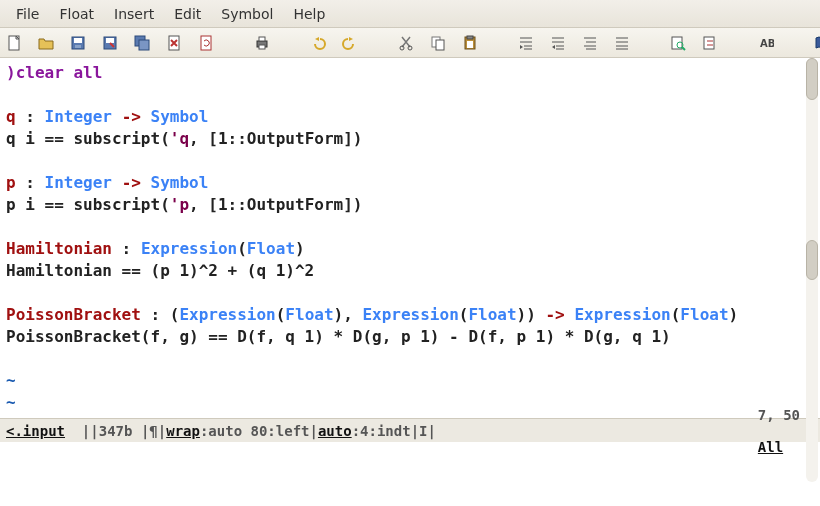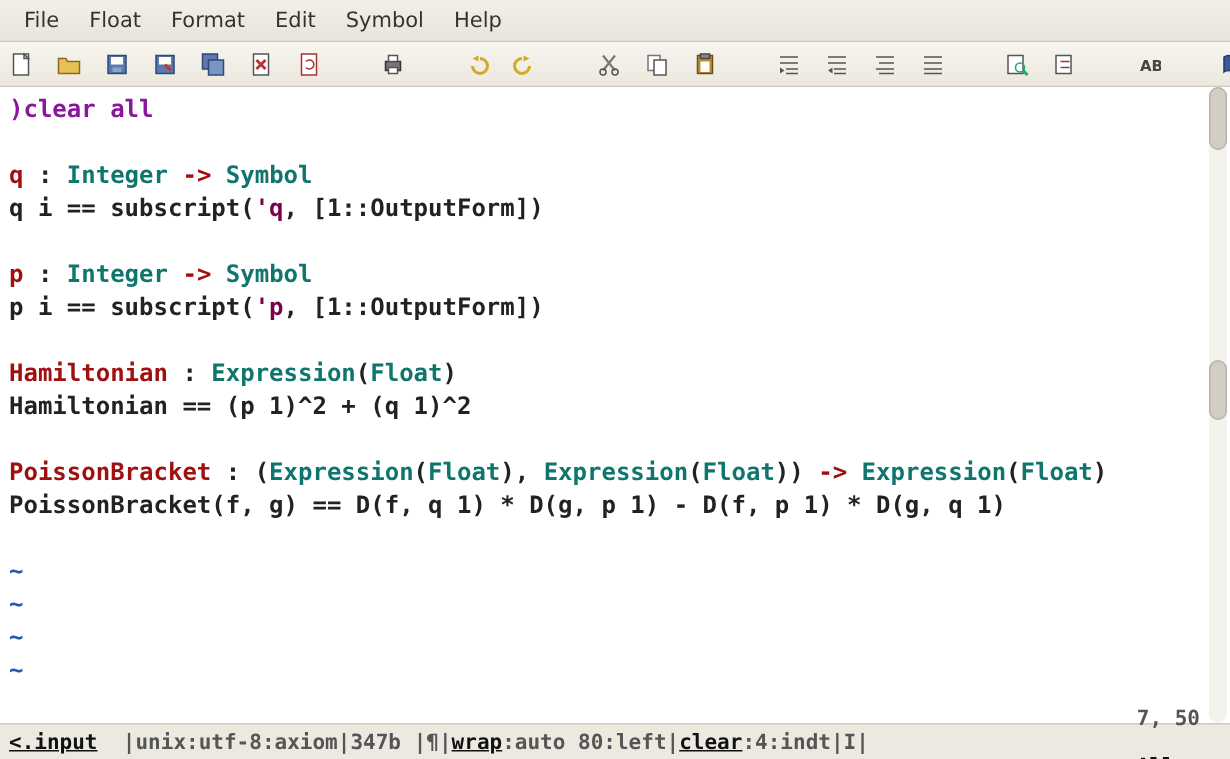--- a/index.html
+++ b/index.html
@@ -45,34 +45,34 @@
   cursor: default;
 }
 .toolbar .sep {
   width: 1px;
   height: 20px;
   background: #cfcabd;
   margin: 0 4px;
 }
 .editor {
   position: relative;
-  height: 424px;
+  height: 360px;
   overflow: hidden;
 }
 .editor-content {
   font-family: "DejaVu Sans Mono", "Liberation Mono", monospace;
   font-size: 16px;
   font-weight: bold;
   line-height: 22px;
   white-space: pre;
   padding: 4px 6px;
   color: #222;
 }
 .tk-kw { color: #a01010; }
-.tk-type { color: #0f766e; }
+.tk-type { color: #3b82f6; }
 .tk-op { color: #a01010; }
 .tk-cmd { color: #8a169c; }
 .tk-str { color: #7a004a; }
 .tk-tilde { color: #1a5ab0; }
 .scrollbar {
   position: absolute;
   right: 2px;
   top: 58px;
   width: 12px;
   height: 424px;
@@ -112,21 +112,21 @@
   position: absolute;
   right: 20px;
 }
 </style>
 </head>
 <body>
 
 <div class="menubar" id="menubar">
     <span class="item">File</span>
     <span class="item">Float</span>
-    <span class="item">Format</span>
+    <span class="item">Insert</span>
     <span class="item">Edit</span>
     <span class="item">Symbol</span>
     <span class="item">Help</span>
   </div>
 
 <div class="toolbar" id="toolbar">
     <span class="tbtn">
       <svg width="16" height="16">
         <rect x="3" y="1" width="10" height="14" fill="#fff" stroke="#555"></rect>
         <path d="M10 1 L13 4 L10 4 Z" fill="#ddd" stroke="#555"></path>
@@ -275,30 +275,29 @@
 
 <div class="scrollbar">
   <div class="track"></div>
   <div class="thumb top"></div>
   <div class="thumb bottom"></div>
 </div>
 
 <div class="statusbar">
   <span class="strong">&lt;.input</span>
   <span>  |</span>
-  <span>unix:utf-8:axiom</span>
   <span>|</span>
   <span>347b</span>
   <span> |</span>
   <span>¶</span>
   <span>|</span>
   <span class="strong">wrap</span>
   <span>:auto 80:left</span>
   <span>|</span>
-  <span class="strong">clear</span>
+  <span class="strong">auto</span>
   <span>:4:indt</span>
   <span>|</span>
   <span>I</span>
   <span>|</span>
   <span class="statusbar-right">
     <span>7, 50</span>
     <span> </span>
     <span class="strong">All</span>
   </span>
 </div>

